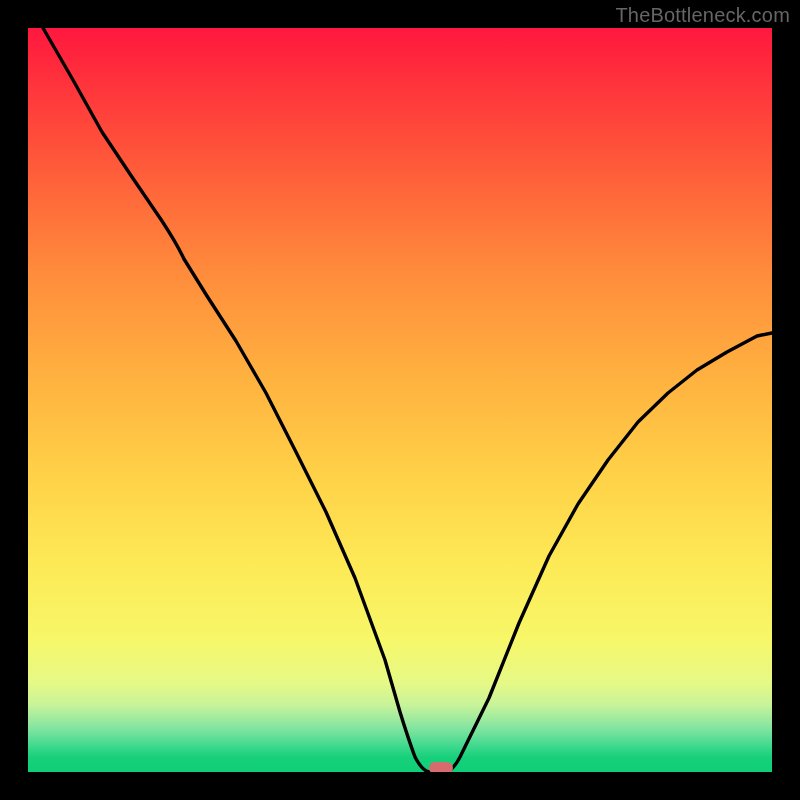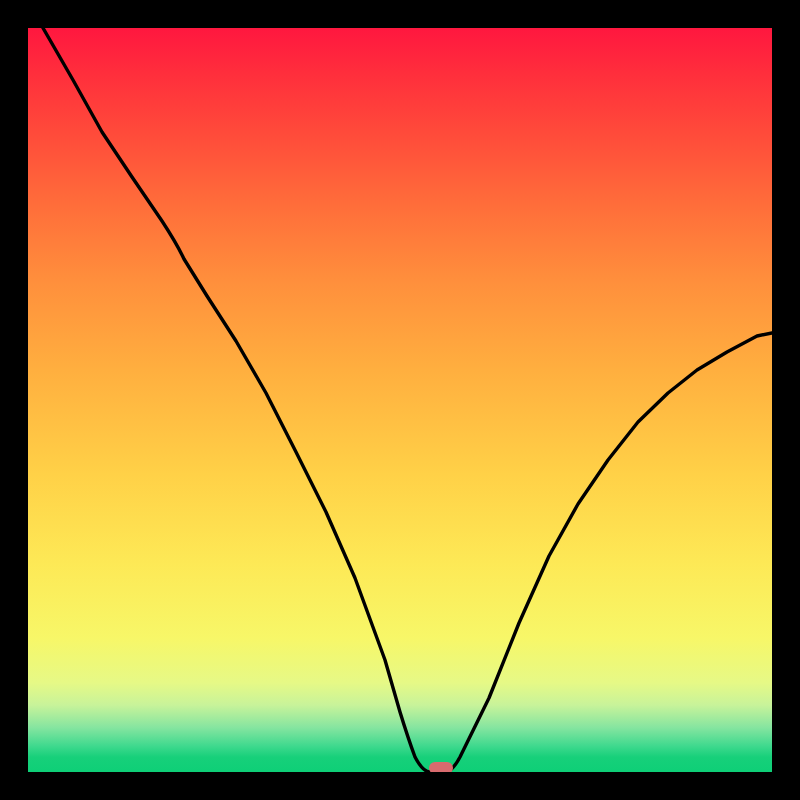--- a/index.html
+++ b/index.html
@@ -115,13 +115,14 @@
         L 669 342
         L 699 324
         L 729 308
         L 744 305
       "></path>
     </svg>
 
     <div class="marker" style="left:412.92px;top:740px;background:#d86b6e;"></div>
   </div>
 
+  <div class="watermark">TheBottleneck.com</div>
 </div>
 
 </body></html>

